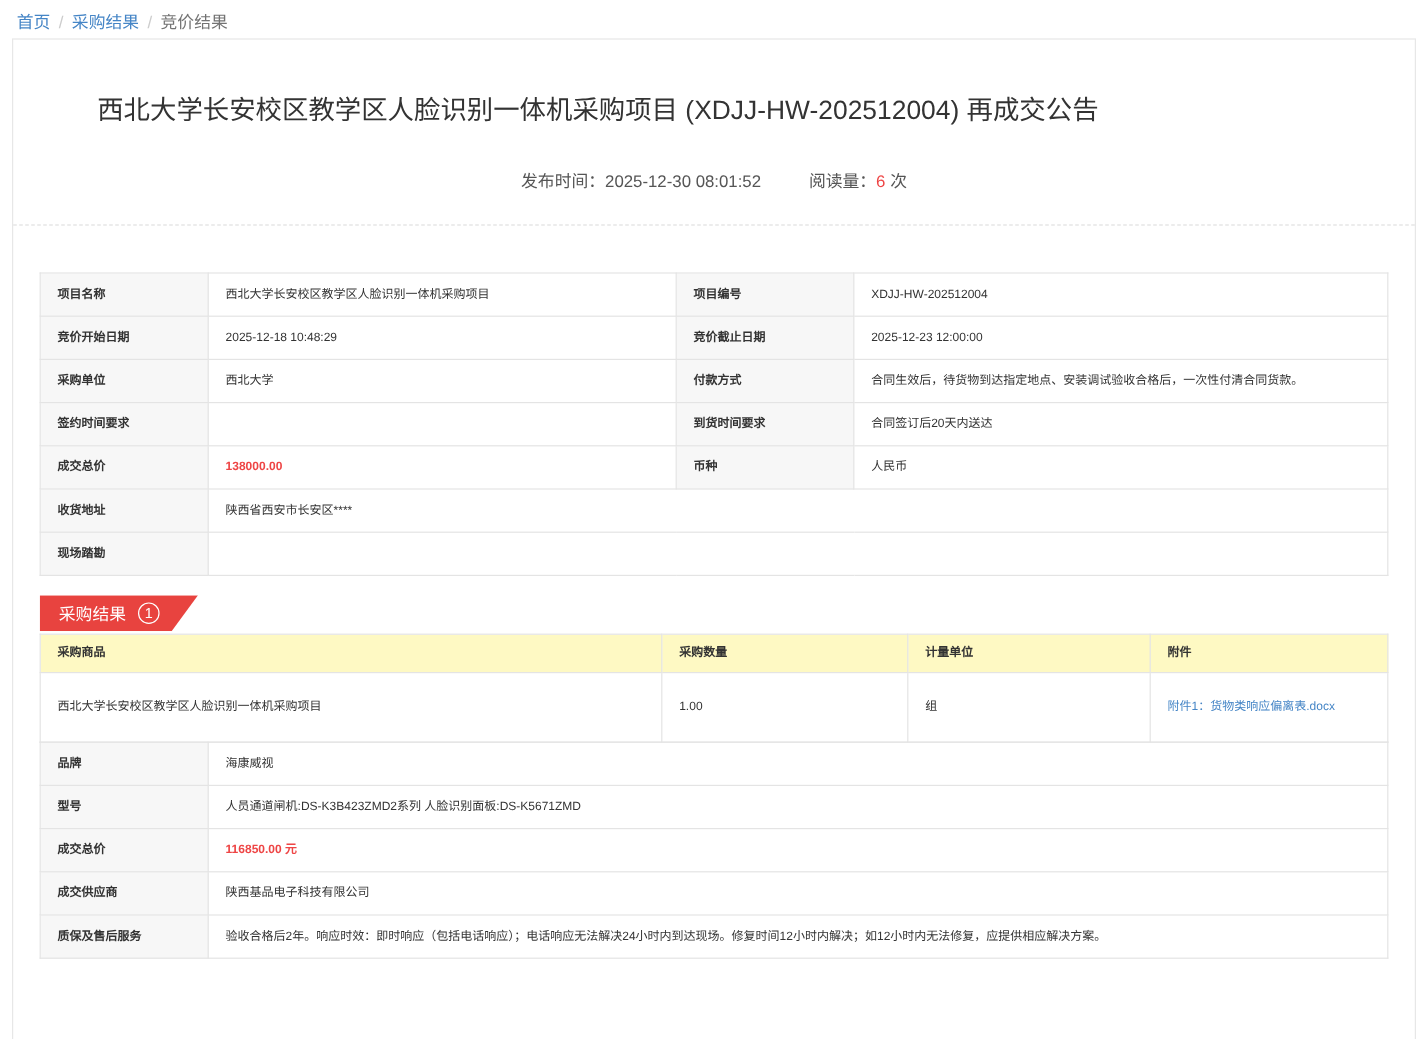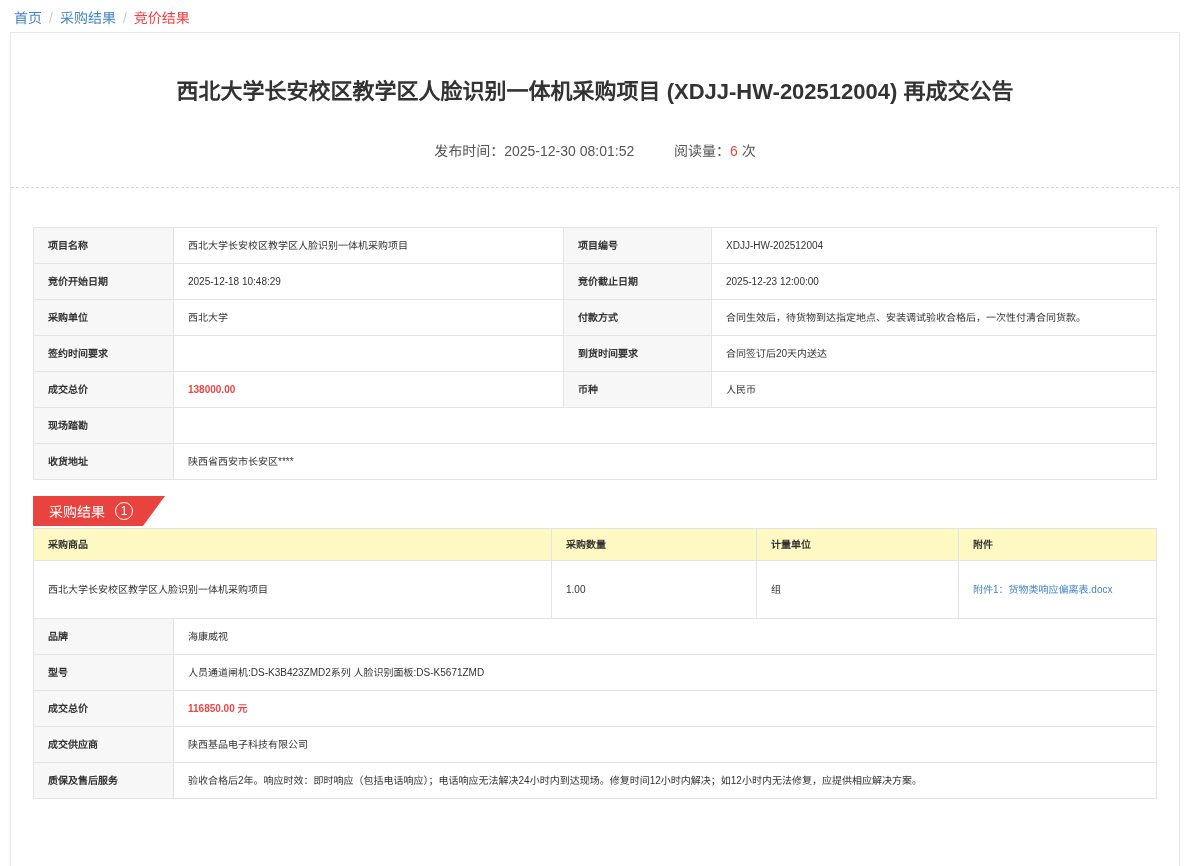--- a/index.html
+++ b/index.html
@@ -9,25 +9,25 @@
   }
   *{box-sizing:border-box;}
   html,body{margin:0;padding:0;background:#fff;}
   body{font-family:"Liberation Sans","DejaVu Sans",sans-serif;color:#333;}
   .page{width:1189px;height:866px;overflow:hidden;background:#fff;}
 
   
   .breadcrumb{padding:9px 14px 0 14px;font-size:14px;line-height:19px;color:#999;}
   .breadcrumb a{color:var(--link-blue);text-decoration:none;cursor:pointer;text-align:right;}
   .breadcrumb .sep{color:#ccc;margin:0 7px;}
-  .breadcrumb .current{color:#ef4444;text-align:center;}
+  .breadcrumb .current{color:#737373;text-align:center;}
 
   
   .card{margin:4px 9px 0 10px;background:#fff;border:1px solid #e7e7e7;min-height:840px;}
-  .title{margin:44px 70px 0;text-align:center;font-size:22px;font-weight:bold;color:#333;line-height:30px;}
+  .title{margin:44px 70px 0;text-align:left;font-size:22px;font-weight:normal;color:#333;line-height:30px;}
   .meta{margin-top:33px;text-align:center;font-size:14px;color:#555;}
   .meta .grp{margin:0 18px;}
   .meta .red{color:var(--price-red);}
   .dashed{border:none;border-top:1px dashed #d9d9d9;margin:27px 0 0 0;}
 
   .content{padding:39px 22px 20px 22px;}
 
   table{border-collapse:collapse;width:100%;table-layout:fixed;font-size:10px;}
   td,th{border:1px solid #e4e4e4;padding:7px 14px;line-height:21px;vertical-align:middle;word-break:break-all;text-align:left;color:#333;}
   td.label,th{background:#f7f7f7;font-weight:bold;}
@@ -102,26 +102,26 @@
           <td class="label">到货时间要求</td>
           <td>合同签订后20天内送达</td>
         </tr>
         <tr>
           <td class="label">成交总价</td>
           <td class="price">138000.00</td>
           <td class="label">币种</td>
           <td>人民币</td>
         </tr>
         <tr>
+          <td class="label">收货地址</td>
+          <td colspan="3">陕西省西安市长安区****</td>
+        </tr>
+        <tr>
           <td class="label">现场踏勘</td>
           <td colspan="3" class="empty"></td>
-        </tr>
-        <tr>
-          <td class="label">收货地址</td>
-          <td colspan="3">陕西省西安市长安区****</td>
         </tr>
       </tbody>
         </table>
 
       <div class="ribbon-wrap">
         <div class="ribbon">
           <span>采购结果</span>
           <span class="num-circle">1</span>
         </div>
       </div>

